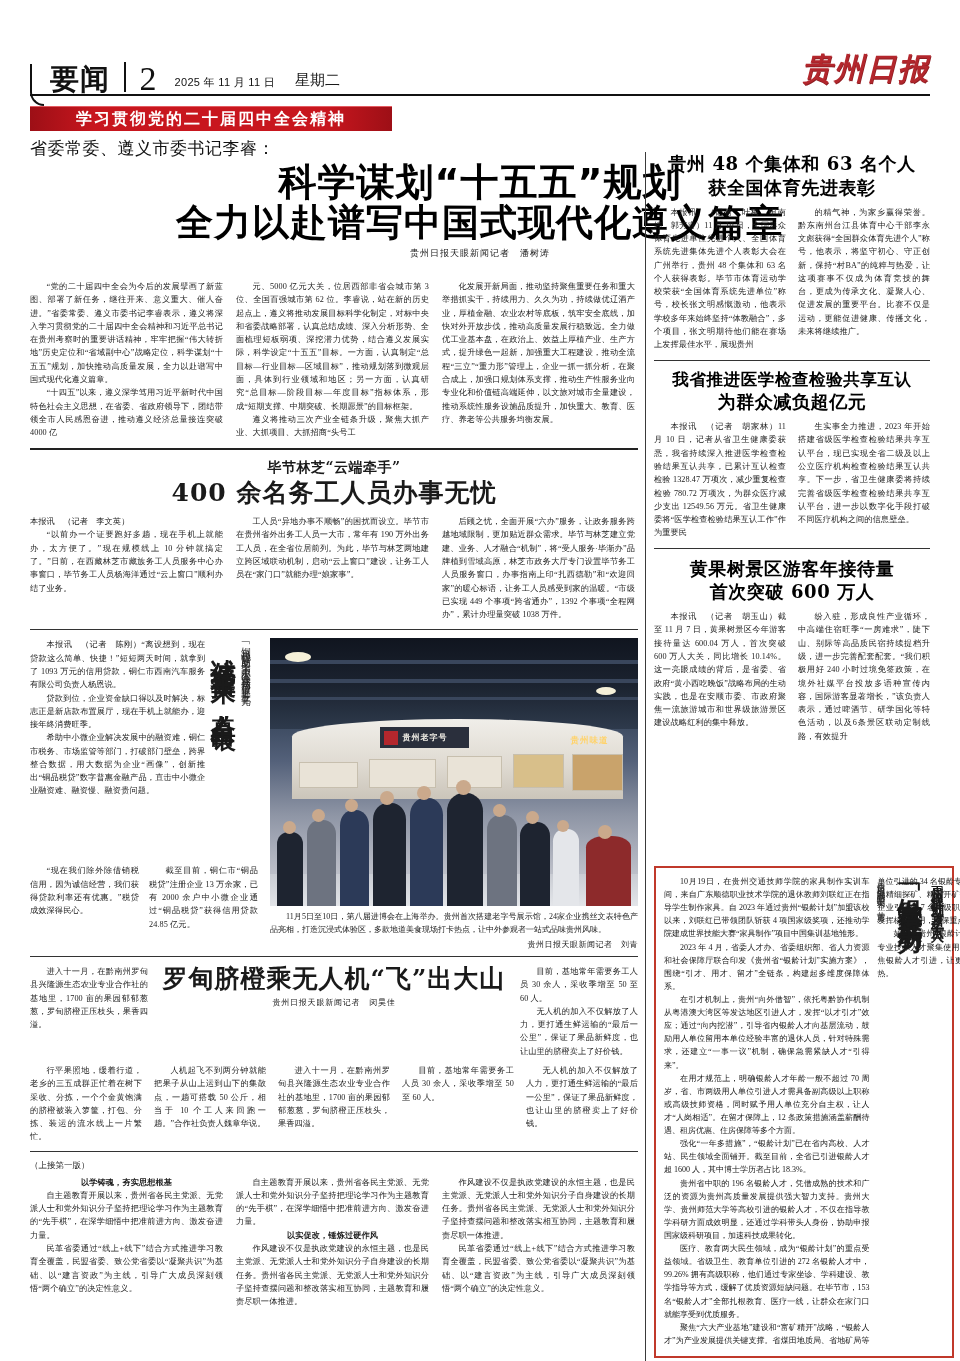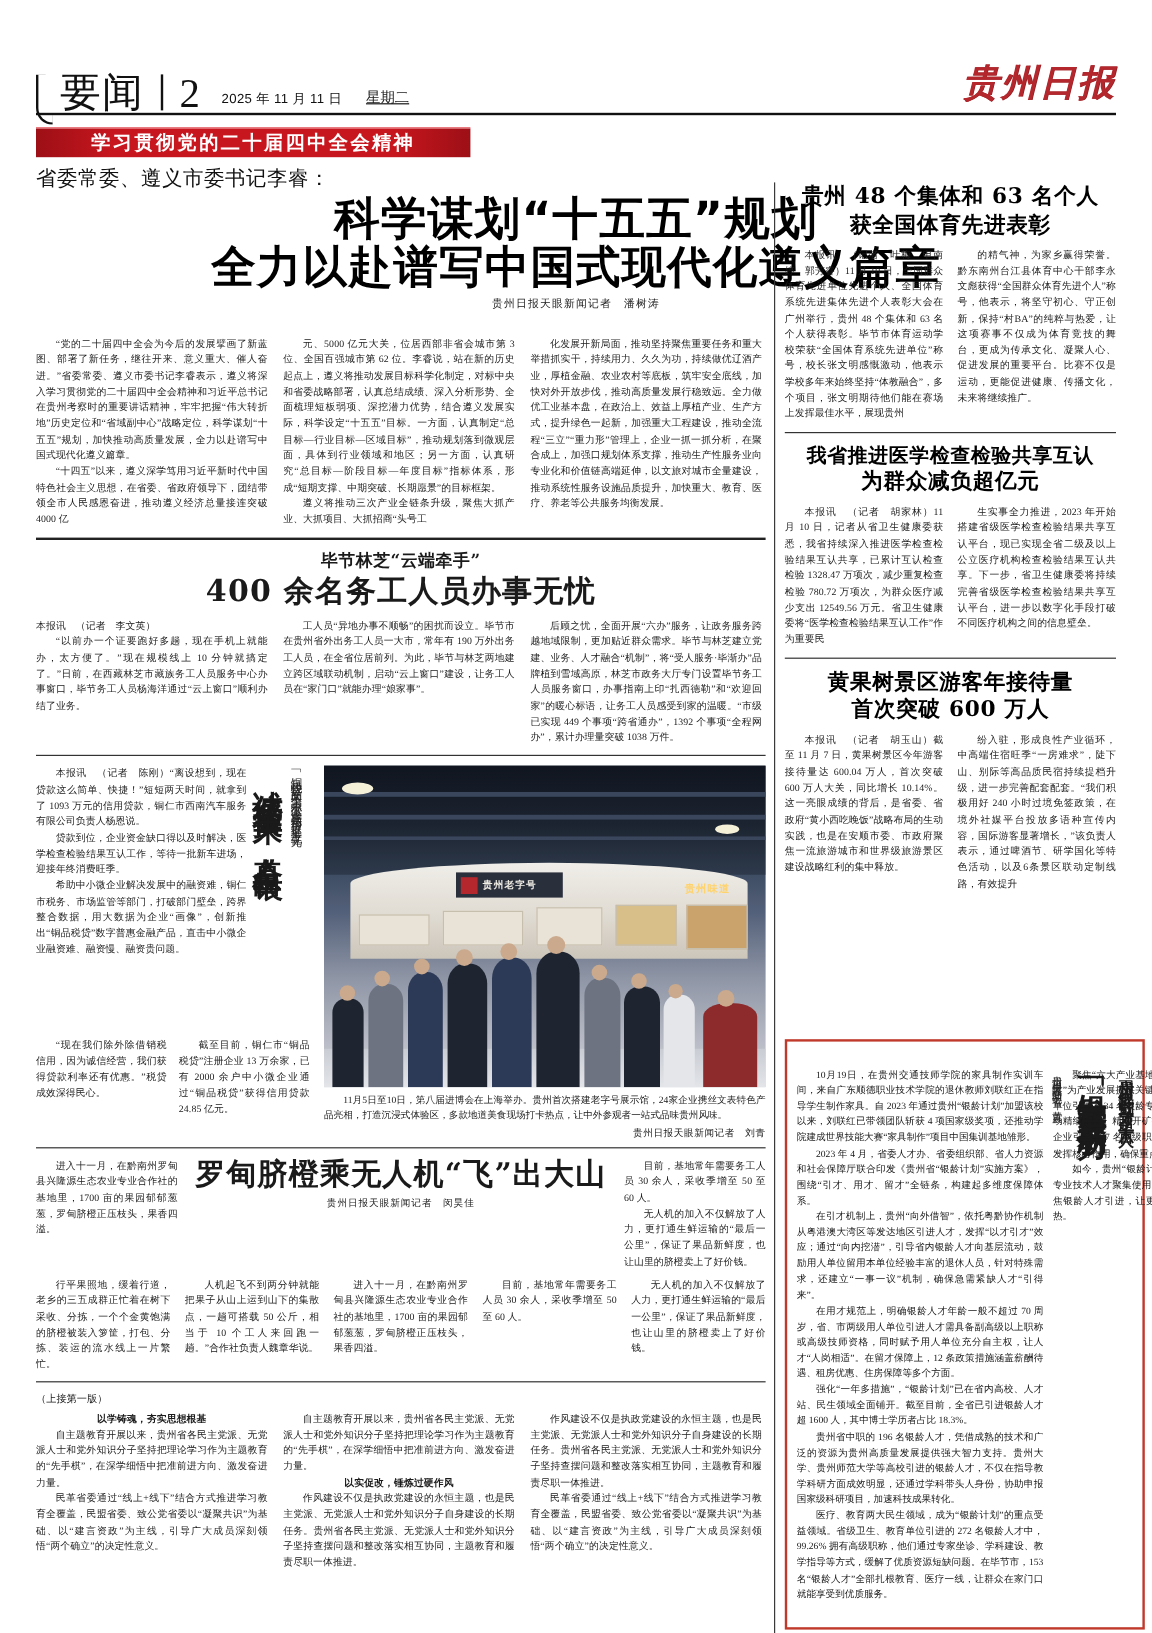--- a/index.html
+++ b/index.html
@@ -22,33 +22,33 @@
     display: flex; align-items: flex-end;
   }
   .folio-wrap { display:flex; align-items: flex-end; gap: 6px; position: relative; padding-left: 8px;}
   .folio-bracket {
     position:absolute; left:0; top:2px; width: 14px; height: 42px;
     border-left: 2.5px solid #111; border-bottom: 2.5px solid #111;
     border-bottom-left-radius: 14px;
   }
   .folio-label {
     font-family: "DejaVu Serif", serif;
-    font-size: 34px; font-weight: 400; letter-spacing: 1px;
+    font-size: 29px; font-weight: 700; letter-spacing: 1px;
     line-height: 1; padding-left: 12px; color:#111;
   }
   .folio-divider { width: 1.6px; height: 30px; background: #111; margin: 0 8px 2px 8px;}
   .folio-num {
     font-family: "Liberation Serif", serif; font-size: 34px; font-weight: 400;
     line-height: 1; color: #111; margin-bottom: -2px;
   }
   .folio-date {
     font-family: "Liberation Sans", sans-serif;
     font-size: 11px; color: #111; margin: 0 0 4px 12px; letter-spacing: .3px;
   }
-  .folio-weekday { font-family:"Liberation Sans", sans-serif; font-size: 12px; margin: 0 0 4px 14px; text-decoration: underline;}
+  .folio-weekday { font-family:"Liberation Sans", sans-serif; font-size: 15px; margin: 0 0 4px 14px;}
   .nameplate {
     position:absolute; right: 0; bottom: 4px;
     font-family: "DejaVu Serif", serif;
     font-size: 30px; font-weight: 700; letter-spacing: 2px;
     color: #b3272d;
     text-shadow: 0.5px 0.5px 0 #8d1d22;
     font-style: italic;
   }
 
   
@@ -156,21 +156,21 @@
   .ph-person.grey { background:#6d7380; }
   .ph-head { position:absolute; border-radius:50%; background:#caa98c; }
   .ph-floor { position:absolute; left:0; right:0; bottom:0; height: 12%;
     background: linear-gradient(180deg,#c9ccd3,#e3e5e9); }
   .caption { font-size: 8px; line-height:1.6; text-align:justify; margin-top:5px; text-indent:2em;}
   .caption-credit { font-size: 8px; text-align:right; margin-top:2px; letter-spacing:.5px; }
 
   
   .redbox {
     position:absolute; left: 654px; top: 822px; width: 300px; height: 492px;
-    border: 2px solid #c0392b; padding: 21px 8px;
+    border: 2px solid #c0392b; padding: 7px 8px;
     display:flex; flex-direction: row-reverse; gap: 6px; background:#fff;
   }
   .redbox .rb-title {
     writing-mode: vertical-rl; text-orientation: upright;
     font-family:"DejaVu Serif", serif; font-weight:700;
     letter-spacing: 3px; line-height: 1.12; height: 100%;
   }
   .rb-t1 { font-size: 13px; }
   .rb-t2 { font-size: 25px; }
   .rb-credit {
@@ -247,21 +247,21 @@
     </div>
 
     <hr class="hr">
 
     <div style="display:flex; gap:12px;">
 
       <div style="width:228px;">
         <div class="vfeature">
           <div style="flex:1; padding-right:4px;" class="body-txt">
             <p>本报讯　（记者　陈刚）“离设想到，现在贷款这么简单、快捷！”短短两天时间，就拿到了 1093 万元的信用贷款，铜仁市西南汽车服务有限公司负责人杨恩说。</p>
-            <p>贷款到位，企业资金缺口得以及时解决，医学检查检验结果互认工作，等待一批新车进场，迎接年终消费旺季。</p>
+            <p>贷款到位，企业资金缺口得以及时解决，标志正是新店款布置展厅，现在手机上就能办，迎接年终消费旺季。</p>
             <p>希助中小微企业解决发展中的融资难，铜仁市税务、市场监管等部门，打破部门壁垒，跨界整合数据，用大数据为企业“画像”，创新推出“铜品税贷”数字普惠金融产品，直击中小微企业融资难、融资慢、融资贵问题。</p>
           </div>
           <div class="v-title">诚信经营换来“真金白银”</div>
           <div class="v-sub">「铜品税贷」助两千余户中小微企业获信用贷款近三十五亿元</div>
         </div>
         <div class="body-txt" style="margin-top:4px; column-count:2; column-gap:10px;">
           <p>“现在我们除外除借销税信用，因为诚信经营，我们获得贷款利率还有优惠。”税贷成效深得民心。</p>
           <p>截至目前，铜仁市“铜品税贷”注册企业 13 万余家，已有 2000 余户中小微企业通过“铜品税贷”获得信用贷款 24.85 亿元。</p>
         </div>
       </div>

